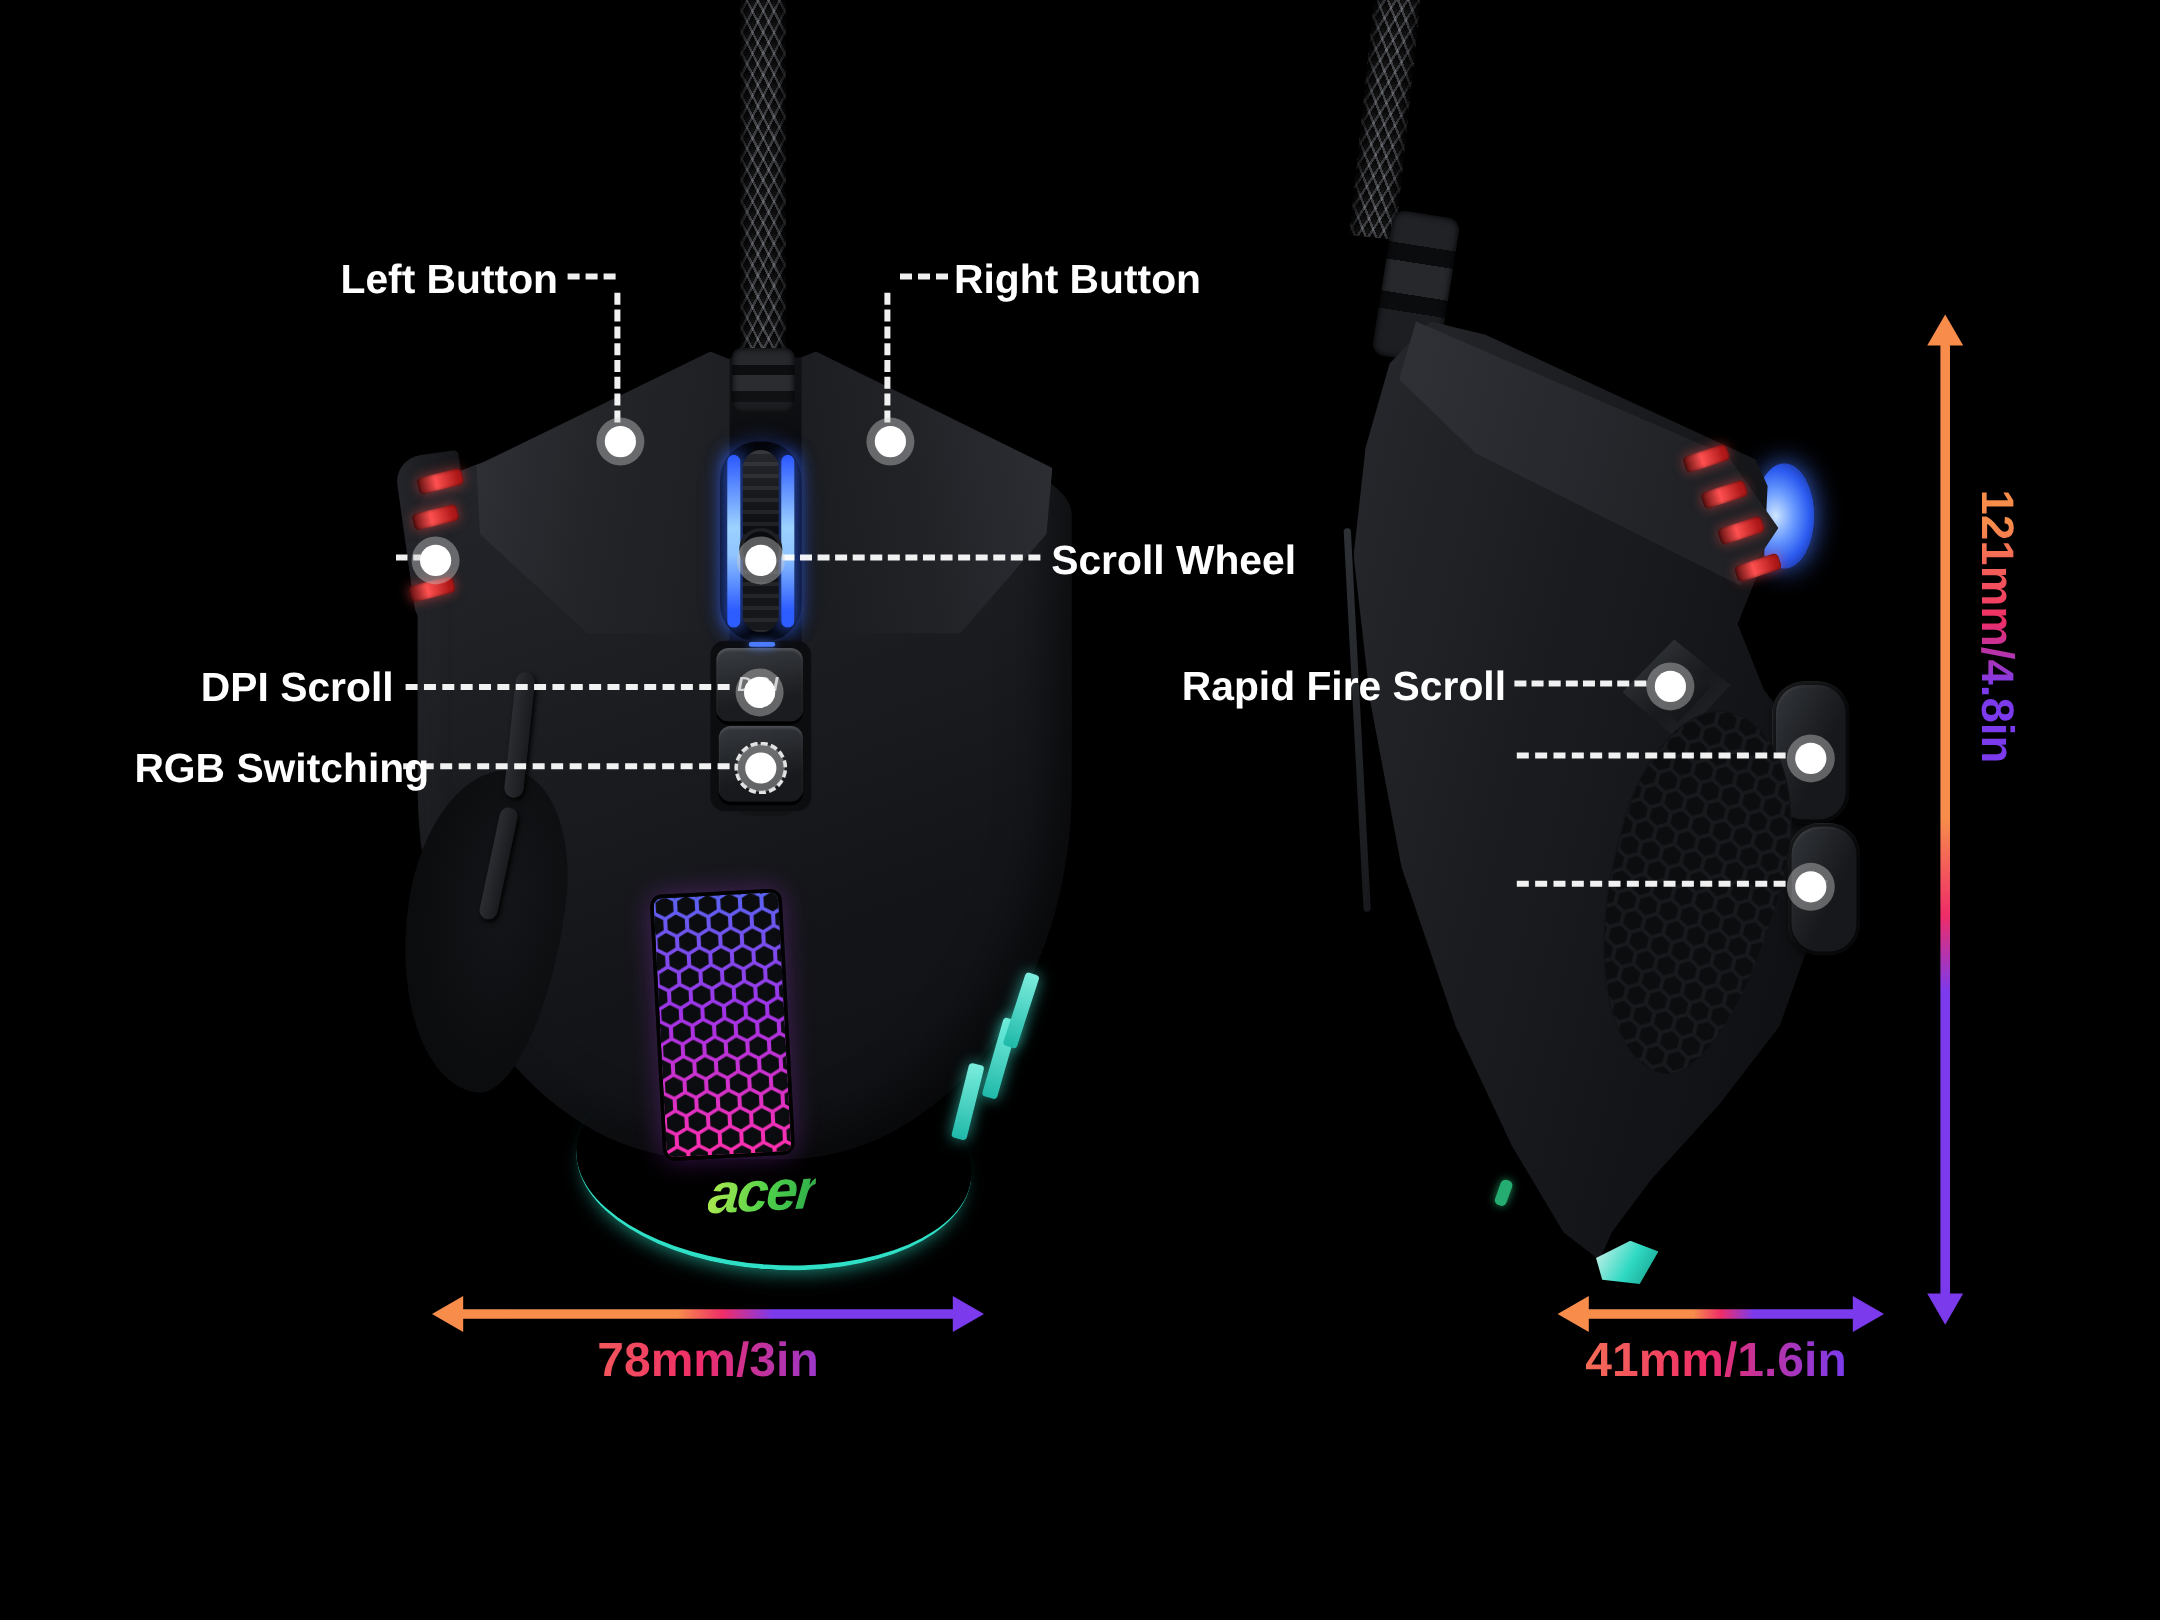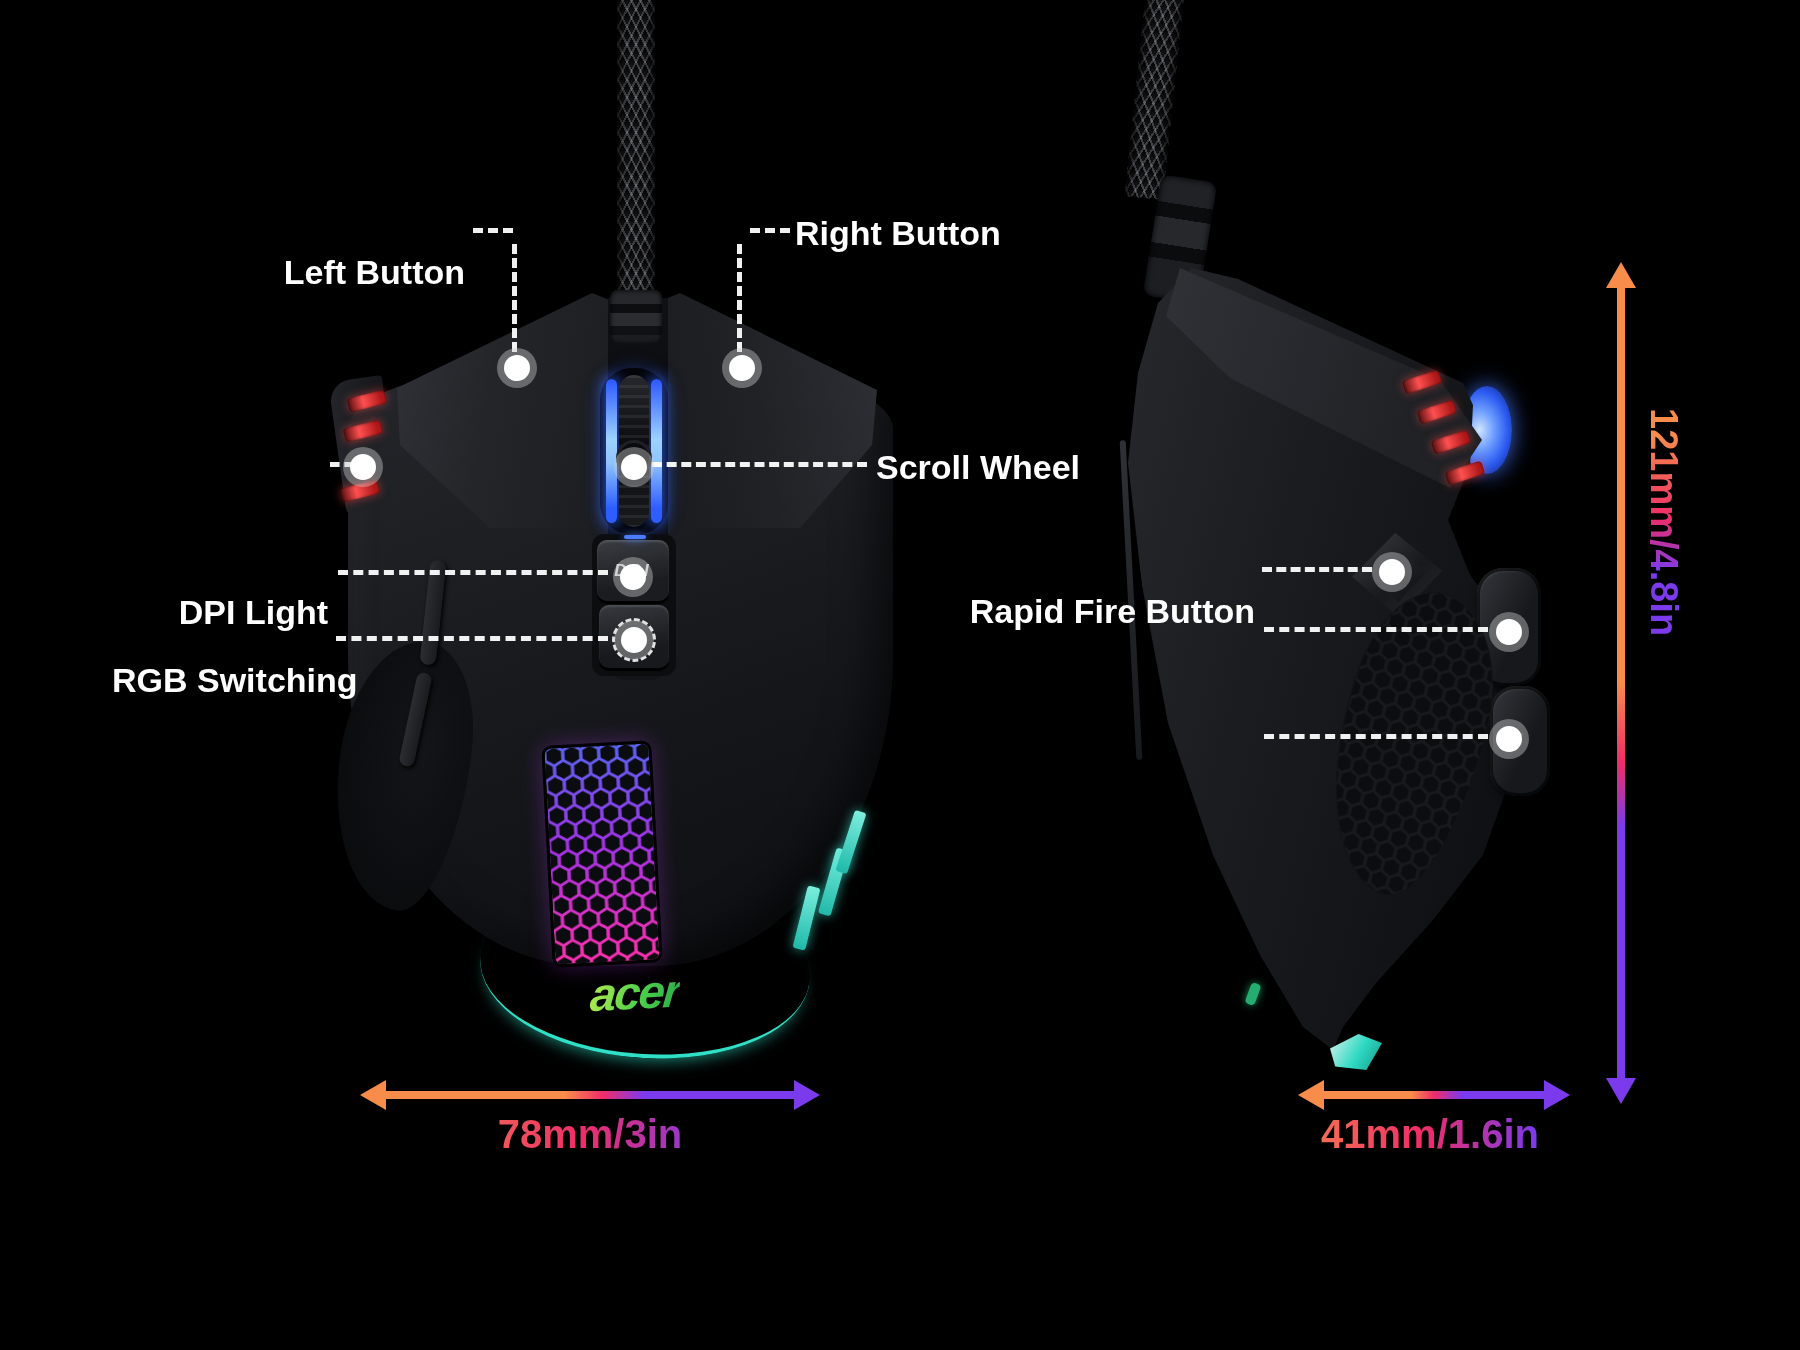--- a/index.html
+++ b/index.html
@@ -3,21 +3,21 @@
 <meta charset="utf-8">
 <style>
   html,body{margin:0;padding:0;background:#000;}
   #stage{position:relative;width:1800px;height:1350px;background:#000;overflow:hidden;
          font-family:"Liberation Sans",sans-serif;}
   .abs{position:absolute;}
   .grp{position:absolute;inset:0;}
 
   
   .label{position:absolute;color:#fff;font-weight:700;font-size:34px;line-height:40px;white-space:nowrap;}
-  .t-right{text-align:right;margin-top:39px;}
+  .t-right{text-align:right;}
   .dash-h{position:absolute;height:0;border-top:5px dashed rgba(255,255,255,.94);z-index:20;}
   .dash-v{position:absolute;width:0;border-left:5px dashed rgba(255,255,255,.94);z-index:20;}
   .dot{position:absolute;width:26px;height:26px;border-radius:50%;background:#fff;
        box-shadow:0 0 0 7px rgba(205,205,205,.42);z-index:21;}
   .label{z-index:22;}
 
   
   .grad-text{color:#ef4470;font-weight:700;}
   .grad-h{background-image:linear-gradient(90deg,#f78c4b 8%,#ef2d68 48%,#7c3aed 78%);}
   .grad-v{background-image:linear-gradient(180deg,#f78c4b 12%,#ef2d68 48%,#7c3aed 72%);}
@@ -249,29 +249,29 @@
     <div class="dash-v" style="left:737px;top:244px;height:108px;"></div>
     <div class="dot" style="left:729px;top:355px;"></div>
 
     <div class="dash-h" style="left:330px;top:462px;width:24px;"></div>
     <div class="dot" style="left:350px;top:454px;"></div>
 
     <div class="dot" style="left:621px;top:454px;"></div>
     <div class="dash-h" style="left:652px;top:462px;width:215px;"></div>
     <div class="label" style="left:876px;top:447px;">Scroll Wheel</div>
 
-    <div class="label t-right" style="left:110px;top:553px;width:218px;">DPI Light</div>
+    <div class="label t-right" style="left:110px;top:553px;width:218px;">DPI Scroll</div>
     <div class="dash-h" style="left:338px;top:570px;width:270px;"></div>
     <div class="dot" style="left:620px;top:564px;"></div>
 
     <div class="label t-right" style="left:112px;top:621px;width:233px;">RGB Switching</div>
     <div class="dash-h" style="left:336px;top:636px;width:272px;"></div>
     <div class="dot" style="left:621px;top:627px;"></div>
 
-    <div class="label t-right" style="left:940px;top:552px;width:315px;">Rapid Fire Button</div>
+    <div class="label t-right" style="left:940px;top:552px;width:315px;">Rapid Fire Scroll</div>
     <div class="dash-h" style="left:1262px;top:567px;width:110px;"></div>
     <div class="dot" style="left:1379px;top:559px;"></div>
 
     <div class="dash-h" style="left:1264px;top:627px;width:224px;"></div>
     <div class="dot" style="left:1496px;top:619px;"></div>
 
     <div class="dash-h" style="left:1264px;top:734px;width:224px;"></div>
     <div class="dot" style="left:1496px;top:726px;"></div>
   </div>
 

